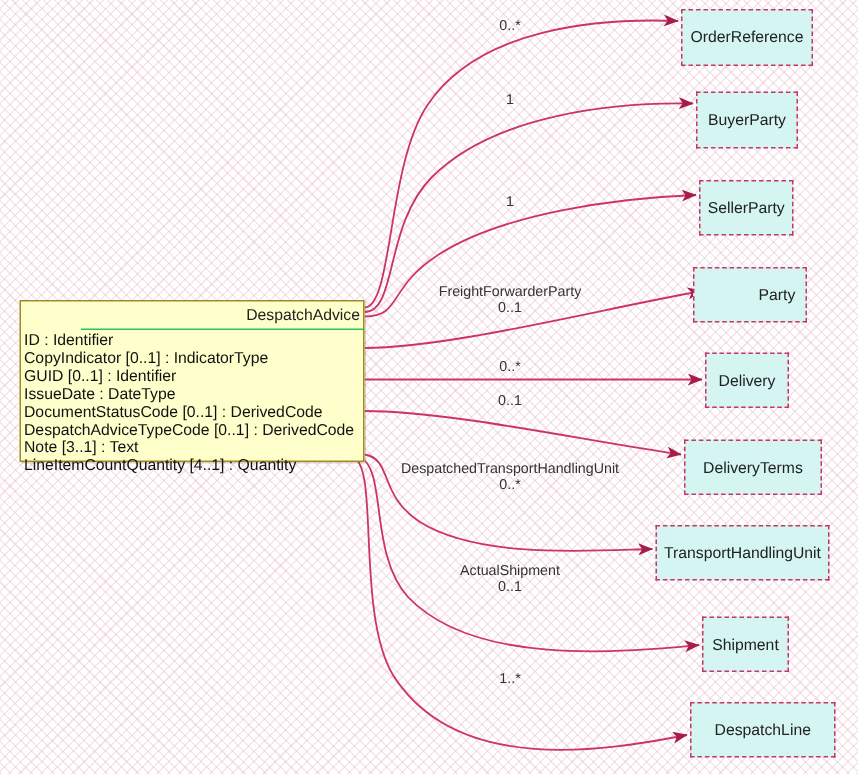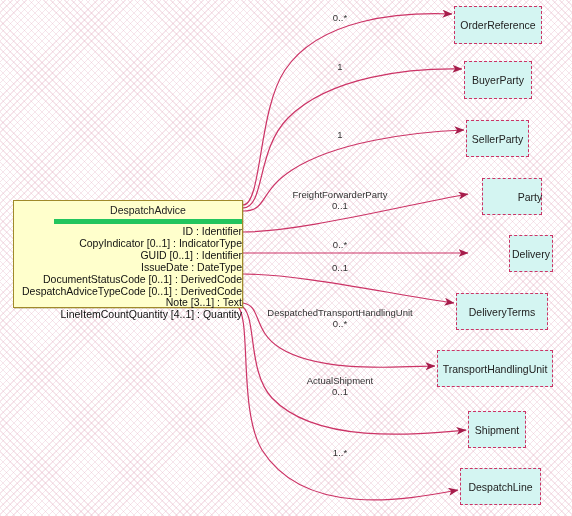--- a/index.html
+++ b/index.html
@@ -30,32 +30,31 @@
 
   
   .class-box {
     position: absolute;
     box-sizing: border-box;
     background: #ffffcc;
     border: 1px solid #a08a2a;
     box-shadow: 1px 1px 0 rgba(120,100,20,0.25);
   }
   .class-box .class-title {
-    text-align: center;
+    text-align: right;
     font-size: 10.5px;
     color: #222222;
     padding: 3px 2px 3px 2px;
-    border-bottom: 5px solid #22c55e;
+    border-bottom: 1px solid #22c55e;
     line-height: 12px;
     white-space: nowrap;
     margin-left: 40px;
   }
   .class-box .class-attrs {
     padding: 2px 0 2px 1px;
-    text-align: right;
   }
   .class-box .attr {
     font-size: 10.5px;
     line-height: 11.9px;
     color: #111111;
     white-space: nowrap;
     padding-left: 1px;
   }
 
   
@@ -135,41 +134,41 @@
   </div>
 
   <div class="ref-box" style="left:454px; top:6px; width:88px; height:38px;">
     <span class="ref-label">OrderReference</span>
   </div>
 
   <div class="ref-box" style="left:466px; top:120px; width:63px; height:37px;align-items:center;">
     <span class="ref-label">SellerParty</span>
   </div>
 
-  <div class="ref-box" style="left:482px; top:178px; width:60px; height:37px;padding-left:36px;">
+  <div class="ref-box" style="left:462px; top:178px; width:76px; height:37px;padding-left:36px;">
     <span class="ref-label">Party</span>
   </div>
 
-  <div class="ref-box" style="left:470px; top:235px; width:44px; height:37px;margin-left:39px;">
+  <div class="ref-box" style="left:470px; top:235px; width:56px; height:37px;">
     <span class="ref-label">Delivery</span>
   </div>
 
   <div class="ref-box" style="left:456px; top:293px; width:92px; height:37px;">
     <span class="ref-label">DeliveryTerms</span>
   </div>
 
   <div class="ref-box" style="left:437px; top:350px; width:116px; height:37px;">
     <span class="ref-label">TransportHandlingUnit</span>
   </div>
 
   <div class="ref-box" style="left:468px; top:411px; width:58px; height:37px;">
     <span class="ref-label">Shipment</span>
   </div>
 
-  <div class="ref-box" style="left:460px; top:468px; width:81px; height:37px;">
+  <div class="ref-box" style="left:460px; top:468px; width:97px; height:37px;">
     <span class="ref-label">DespatchLine</span>
   </div>
 
   <div class="edge-label" style="left:340px; top:12px;">
     <span class="mult">0..*</span>
   </div>
 
   <div class="edge-label" style="left:340px; top:61px;">
     <span class="mult">1</span>
   </div>

